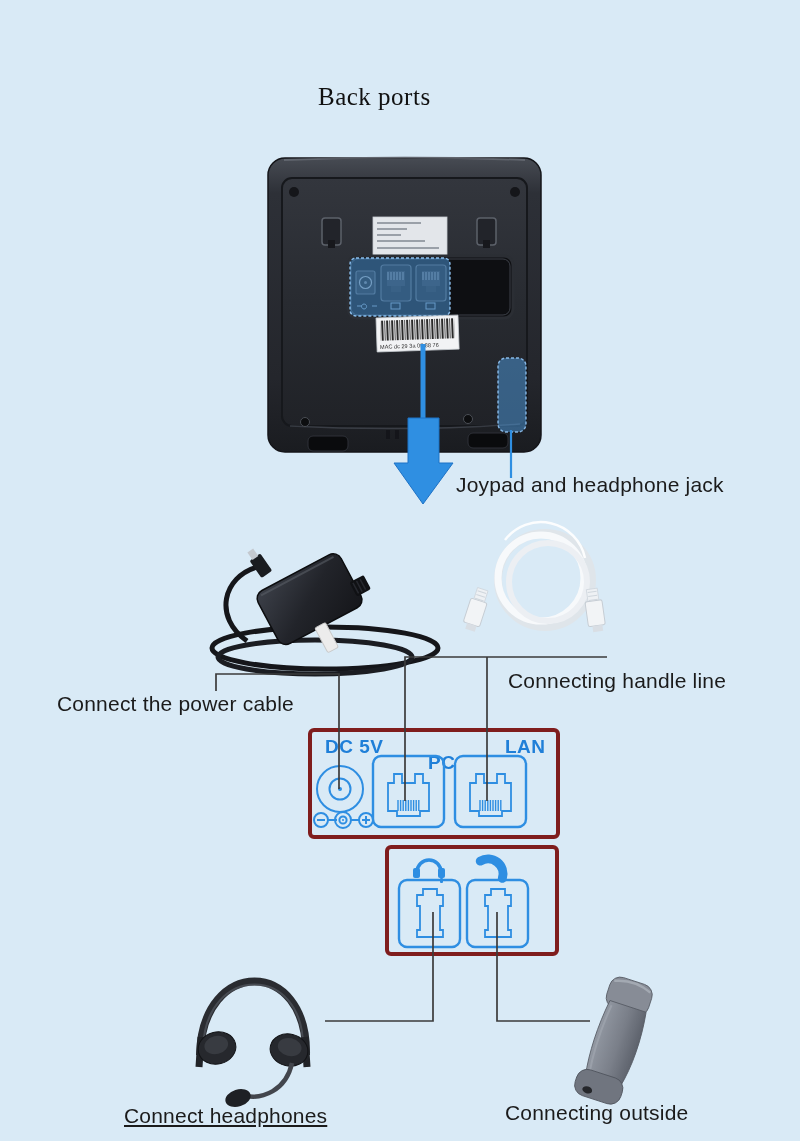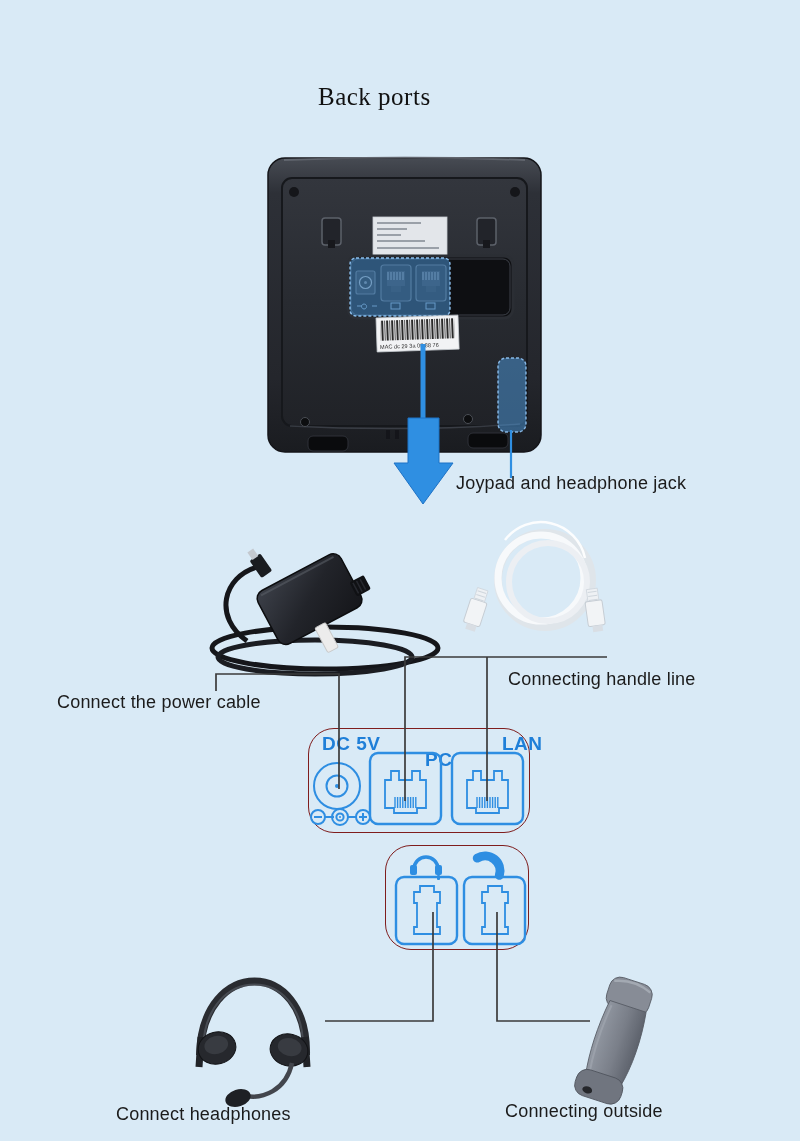--- a/index.html
+++ b/index.html
@@ -4,30 +4,30 @@
 <style>
   html,body{margin:0;padding:0;}
   body{
     width:800px;height:1141px;position:relative;overflow:hidden;
     background:#d9eaf6;
     font-family:"Liberation Sans", sans-serif;
     color:#1b1b1b;
   }
   .abs{position:absolute;}
   .callout{
-    position:absolute;font-size:18px;color:#1b1b1b;white-space:nowrap;
+    position:absolute;font-size:21px;color:#1b1b1b;white-space:nowrap;
     letter-spacing:.2px;z-index:6;
   }
   .page-title{
     position:absolute;left:318px;top:83px;font-size:25px;color:#111;
     letter-spacing:.5px;z-index:6;font-family:Liberation Serif, serif;
   }
   .port-box{
-    position:absolute;border:1px solid #7f1d1d;border-radius:26px;
-    background:transparent;z-index:2;
+    position:absolute;border:4px solid #7f1d1d;border-radius:6px;
+    background:transparent;z-index:2;padding-left:24px;
   }
   .port-box .blue-label{
     position:absolute;font-size:19px;font-weight:bold;color:#1f7fd8;
     letter-spacing:.5px;
   }
   svg{display:block;}
   .layer1{z-index:1;} .layer3{z-index:3;} 
 </style>
 </head>
 <body>
@@ -269,14 +269,14 @@
     <path d="M497,912 L497,1021 L590,1021"></path>
   </g>
   <path d="M511,430 L511,478" stroke="#2f8fe2" stroke-width="2.2" fill="none"></path>
   <path d="M423,344 L423,420" stroke="#2f8fe2" stroke-width="5" fill="none"></path>
   <polygon points="408,418 439,418 439,463 453,463 423,504 394,463 408,463" fill="#2f8fe2" stroke="#1d72c6" stroke-width="1"></polygon>
 </svg>
 
 <div class="callout" style="left:456px;top:473px;">Joypad and headphone jack</div>
 <div class="callout" style="left:57px;top:692px;">Connect the power cable</div>
 <div class="callout" style="left:508px;top:669px;">Connecting handle line</div>
-<div class="callout" style="left:116px;top:1104px;">Connect headphones</div>
+<div class="callout" style="left:124px;top:1104px;text-decoration:underline;">Connect headphones</div>
 <div class="callout" style="left:505px;top:1101px;">Connecting outside</div>
 
 </body></html>

